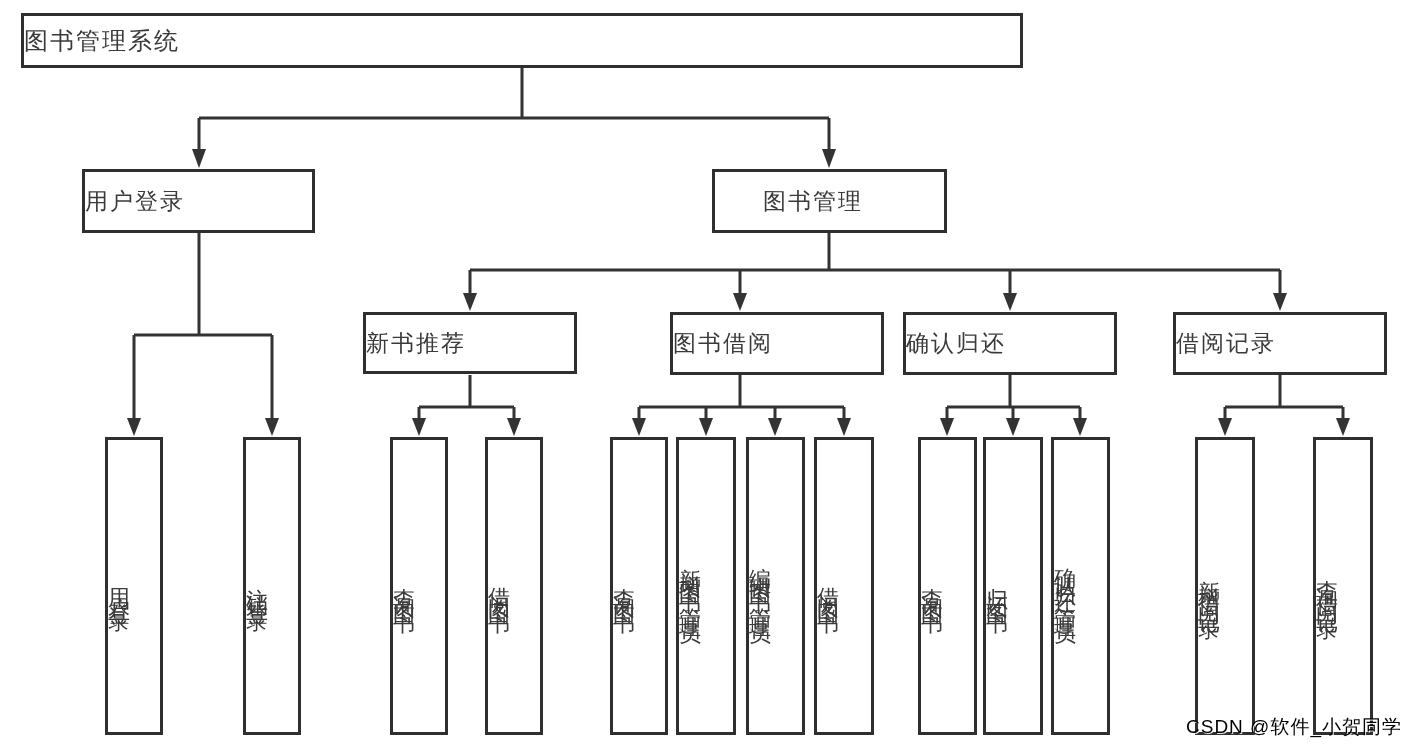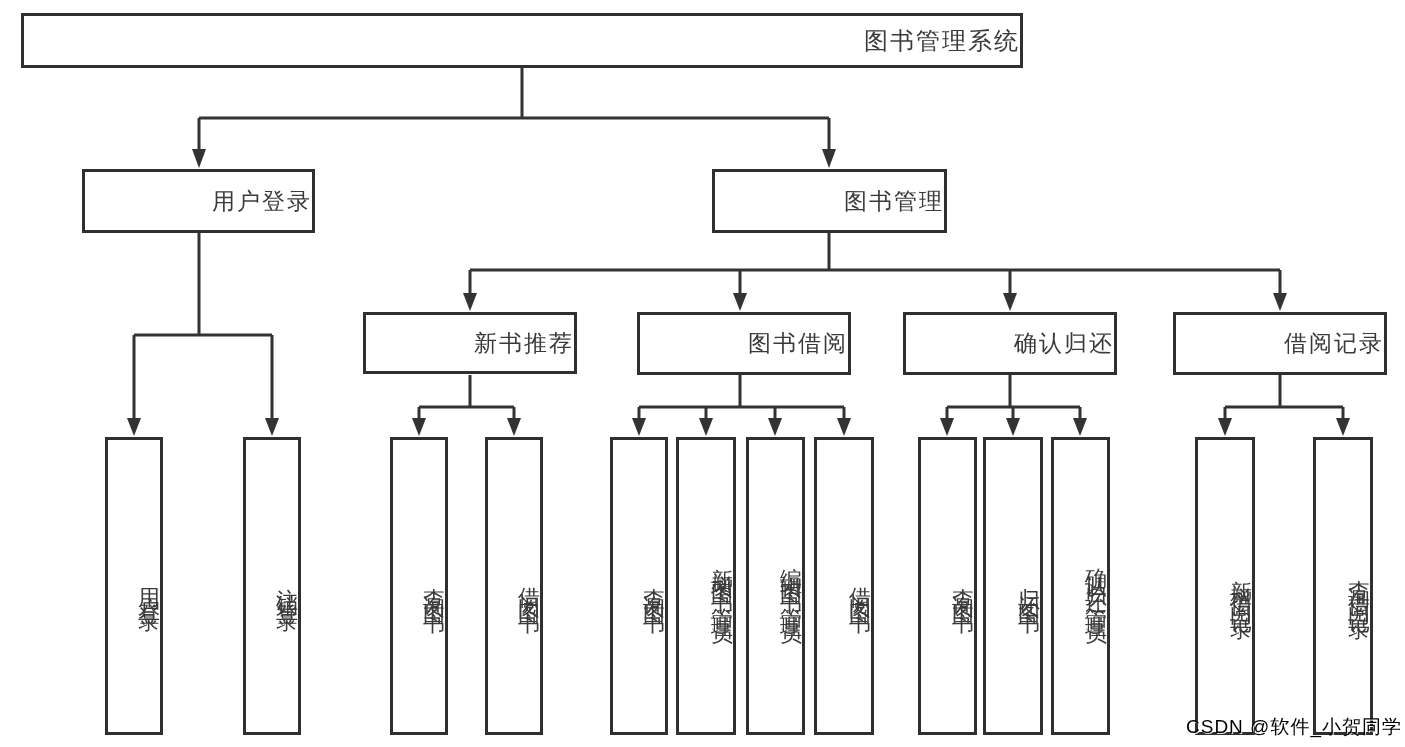--- a/index.html
+++ b/index.html
@@ -14,21 +14,21 @@
     position:absolute;left:0;top:0;width:1405px;height:747px;
     pointer-events:none;
   }
   .wires path{stroke:#333333;stroke-width:3;fill:none;}
   .wires polygon{fill:#333333;stroke:none;}
   .box{
     position:absolute;
     box-sizing:border-box;
     border:3px solid #2f2f2f;
     background:#ffffff;
-    display:flex;align-items:center;justify-content:flex-end;
+    display:flex;align-items:center;justify-content:flex-start;
     color:#333333;
   }
   .hlabel{
     font-size:23px;
     letter-spacing:2px;
     color:#3a3a3a;
     white-space:nowrap;
   }
   .root .hlabel{font-size:24px;}
   .vbox .vlabel{
@@ -98,28 +98,28 @@
     </g>
   </svg>
 
   <div class="box root" style="left:21px;top:13px;width:1002px;height:55px;">
     <span class="hlabel">图书管理系统</span>
   </div>
 
   <div class="box" style="left:82px;top:169px;width:233px;height:64px;">
     <span class="hlabel">用户登录</span>
   </div>
-  <div class="box" style="left:712px;top:169px;width:235px;height:64px;">
+  <div class="box" style="left:712px;top:169px;width:235px;height:64px;padding-left:48px;">
     <span class="hlabel">图书管理</span>
   </div>
 
   <div class="box" style="left:363px;top:312px;width:214px;height:62px;">
     <span class="hlabel">新书推荐</span>
   </div>
-  <div class="box" style="left:637px;top:312px;width:214px;height:63px;padding-left:9px;">
+  <div class="box" style="left:670px;top:312px;width:214px;height:63px;">
     <span class="hlabel">图书借阅</span>
   </div>
   <div class="box" style="left:903px;top:312px;width:214px;height:63px;">
     <span class="hlabel">确认归还</span>
   </div>
   <div class="box" style="left:1173px;top:312px;width:214px;height:63px;">
     <span class="hlabel">借阅记录</span>
   </div>
 
   <div class="box vbox" style="left:105px;top:437px;width:58px;height:298px;">

